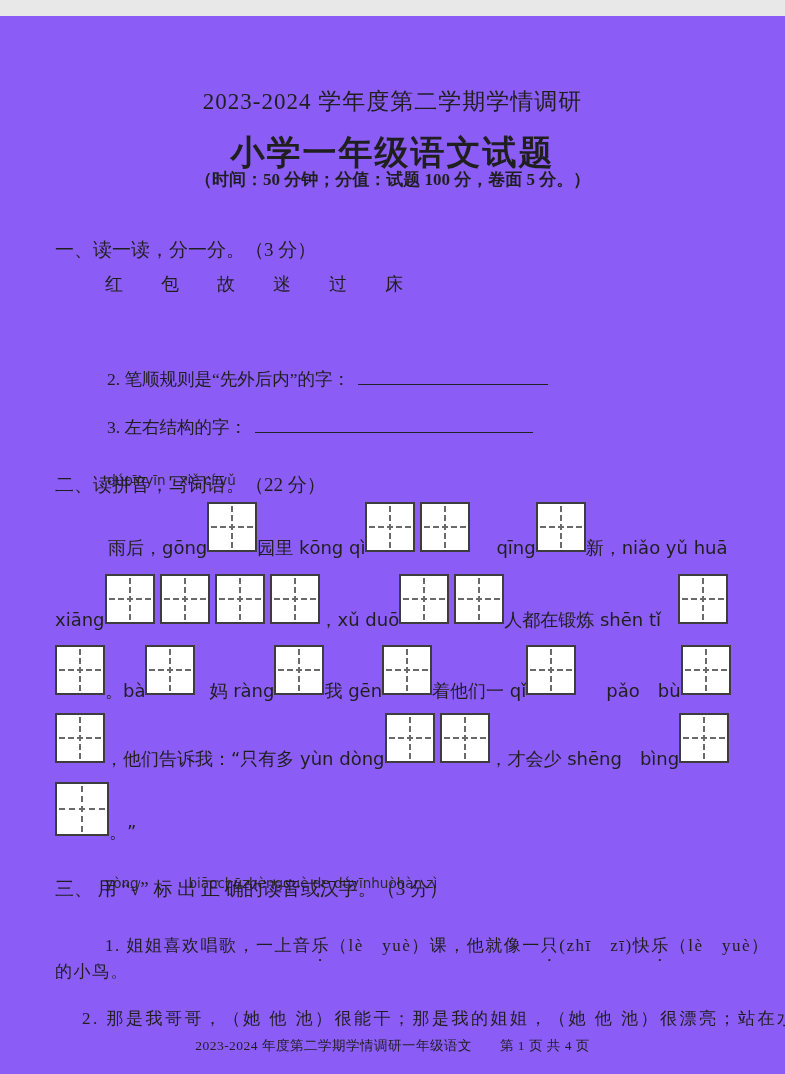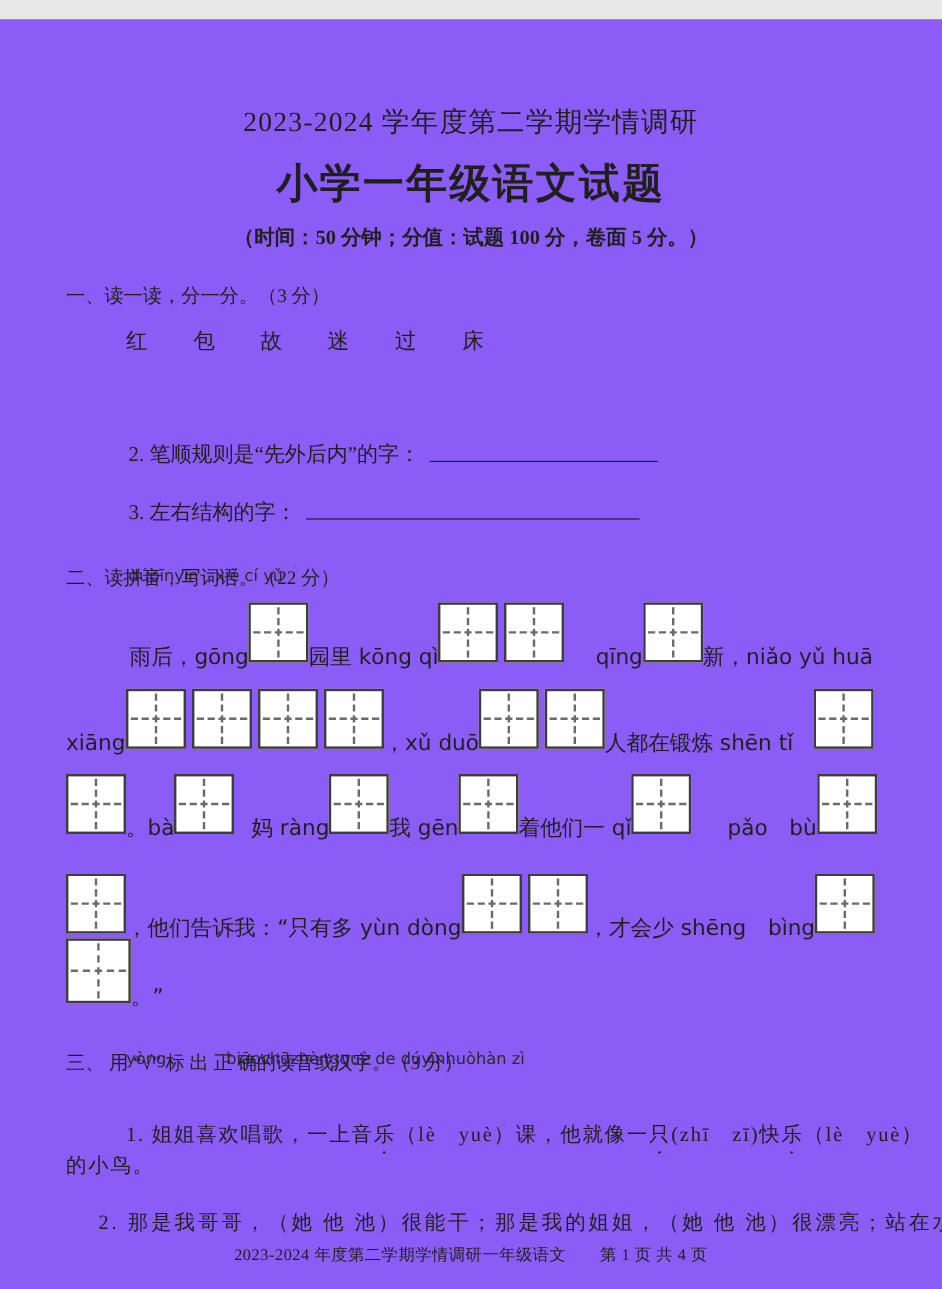--- a/index.html
+++ b/index.html
@@ -6,43 +6,43 @@
   .page{
     position:relative;width:785px;height:1074px;margin:16px auto;
     background:#8b5cf6;color:#1f1f1f;overflow:hidden;
     font-family:"Liberation Serif","DejaVu Serif",serif;
   }
   .abs{position:absolute;}
   .center{left:0;right:0;text-align:center;}
 
   .hdr-term{top:70px;font-size:23px;letter-spacing:1px;}
   .hdr-title{top:114px;font-size:34px;font-weight:900;letter-spacing:2px;}
-  .hdr-info{top:170px;font-size:17px;font-weight:700;}
+  .hdr-info{top:152px;font-size:17px;font-weight:700;}
 
   .pinyin{font-family:"DejaVu Sans",sans-serif;font-size:13.5px;color:#2a2a2a;white-space:pre;}
-  .sec-head{font-size:16px;white-space:pre;text-align:center;}
+  .sec-head{font-size:19px;white-space:pre;text-align:center;}
 
   .s1-pinyin{top:203px;left:90px;}
   .s1-pinyin .p2{margin-left:16px;}
   .s1-head{top:221px;left:55px;}
   .s1-words{top:256px;left:105px;display:flex;gap:38px;font-size:18px;}
   .q-line{font-size:17.5px;left:107px;white-space:pre;}
   .q1{top:303px;} .q2{top:350px;} .q3{top:398px;}
   .blank{display:inline-block;border-bottom:1.5px solid #222;height:1em;vertical-align:baseline;margin-left:8px;}
   .blank.w1{width:222px;} .blank.w2{width:190px;} .blank.w3{width:278px;}
 
   .s2-pinyin{top:440px;left:90px;}
   .s2-pinyin .p2{margin-left:14px;}
   .s2-head{top:456px;left:55px;}
 
   .grow{display:flex;align-items:flex-end;}
   .rowA{top:486px;left:108px;right:57px;}
   .rowB{top:558px;left:55px;right:57px;}
   .rowC{top:629px;left:55px;right:57px;}
-  .rowD{top:712px;left:55px;right:57px;}
+  .rowD{top:697px;left:55px;right:57px;}
   .rowE{top:766px;left:55px;}
   .grow .t{
     font-family:"DejaVu Sans","Liberation Sans",sans-serif;
     font-size:18px;line-height:1;margin-bottom:-5px;white-space:pre;
   }
   .tzg{
     flex:none;width:46px;height:46px;position:relative;
     border:2px solid #3d3d3d;background:#fff;box-sizing:content-box;
   }
   .tzg + .tzg{margin-left:5px;}

